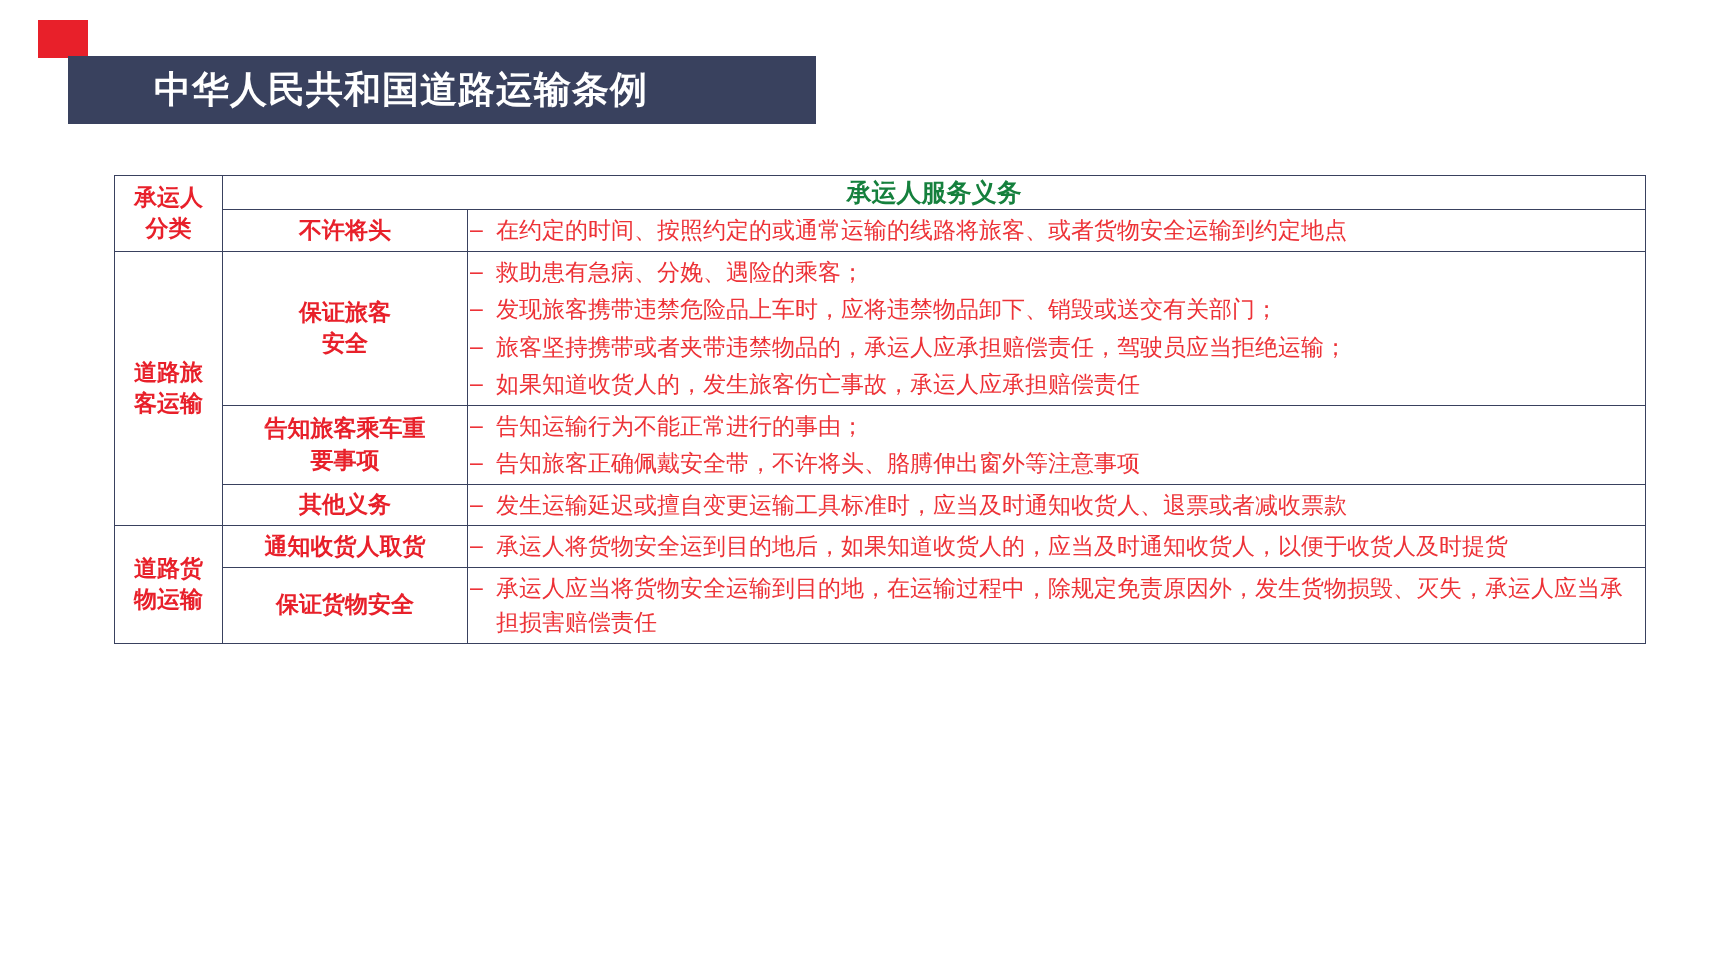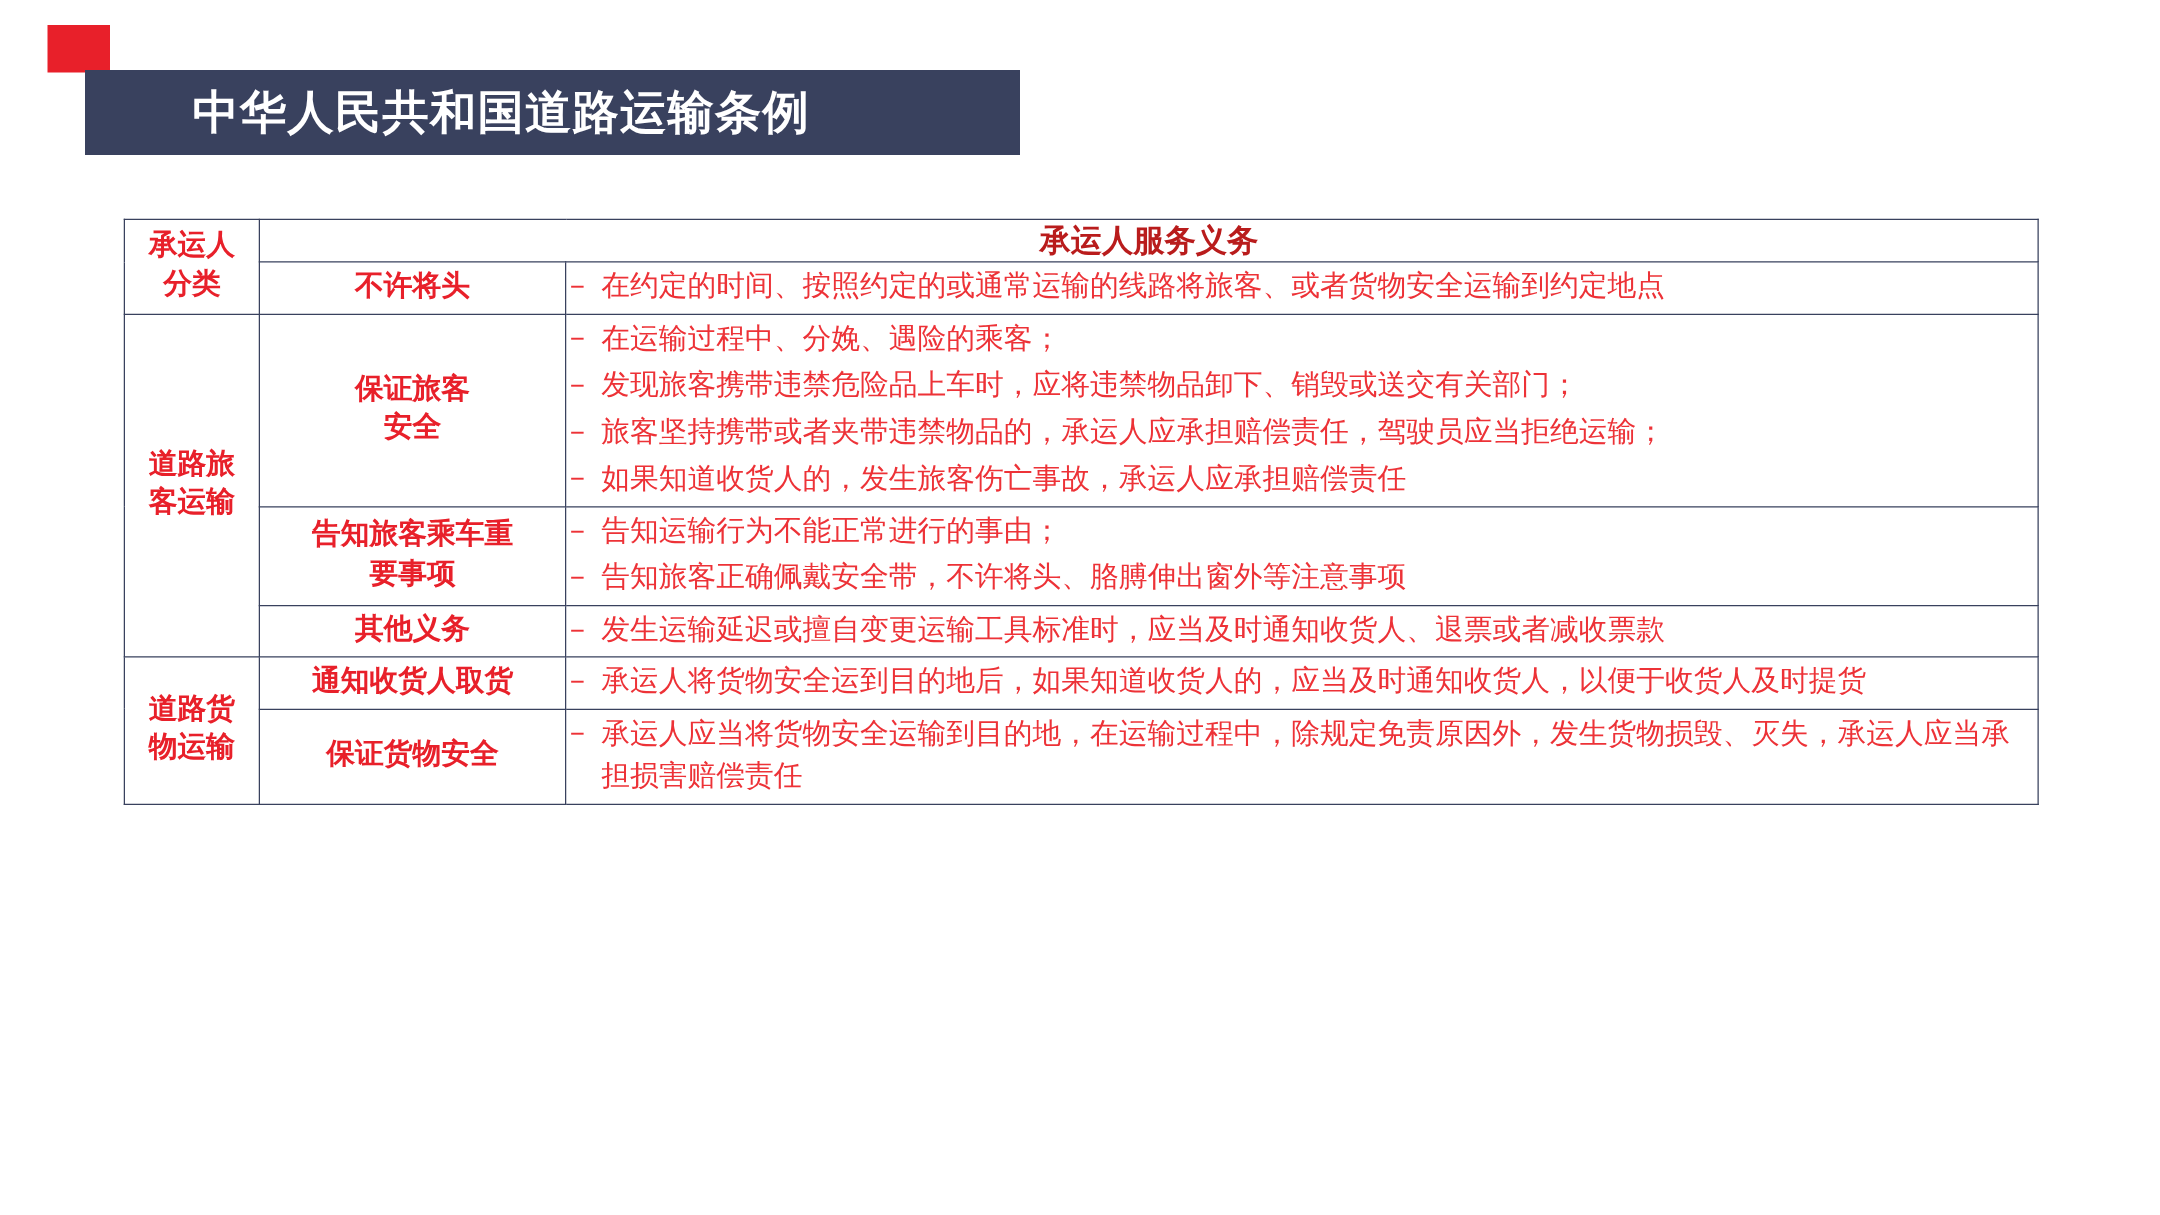--- a/index.html
+++ b/index.html
@@ -44,24 +44,23 @@
   .title-bar .title-text {
     color: #ffffff;
     font-size: 37px;
     font-weight: bold;
     letter-spacing: 1px;
     white-space: nowrap;
   }
   
   .tbl-wrap {
     position: absolute;
-    left: 99px;
+    left: 114px;
     top: 175px;
     width: 1531px;
-    font-family: Liberation Mono, monospace;
   }
   table.main {
     border-collapse: collapse;
     width: 1531px;
     table-layout: fixed;
   }
   table.main td {
     border: 1.5px solid #39415e;
     vertical-align: middle;
     padding: 0;
@@ -80,21 +79,21 @@
   }
   .sub-cell {
     color: #e8202a;
     font-weight: bold;
     font-size: 23px;
     text-align: center;
     line-height: 1.35;
     padding: 10px 6px;
   }
   .head-cell {
-    color: #b91c1c;
+    color: #15803d;
     font-weight: bold;
     font-size: 25px;
     text-align: center;
     padding: 16px 4px;
   }
   .body-cell {
     color: #ed3237;
     font-size: 23px;
     line-height: 1.5;
     padding: 12px 18px 12px 14px;
@@ -158,21 +157,21 @@
           <td class="cat-cell" rowspan="3">
             <div>道路旅</div>
             <div>客运输</div>
           </td>
           <td class="sub-cell">
             <div>保证旅客</div>
             <div>安全</div>
           </td>
           <td class="body-cell">
             <ul>
-              <li><span class="dash">–</span><span>在运输过程中、分娩、遇险的乘客；</span></li>
+              <li><span class="dash">–</span><span>救助患有急病、分娩、遇险的乘客；</span></li>
               <li><span class="dash">–</span><span>发现旅客携带违禁危险品上车时，应将违禁物品卸下、销毁或送交有关部门；</span></li>
               <li><span class="dash">–</span><span>旅客坚持携带或者夹带违禁物品的，承运人应承担赔偿责任，驾驶员应当拒绝运输；</span></li>
               <li><span class="dash">–</span><span>如果知道收货人的，发生旅客伤亡事故，承运人应承担赔偿责任</span></li>
             </ul>
           </td>
         </tr>
 
         <tr>
           <td class="sub-cell">
             <div>告知旅客乘车重</div>

